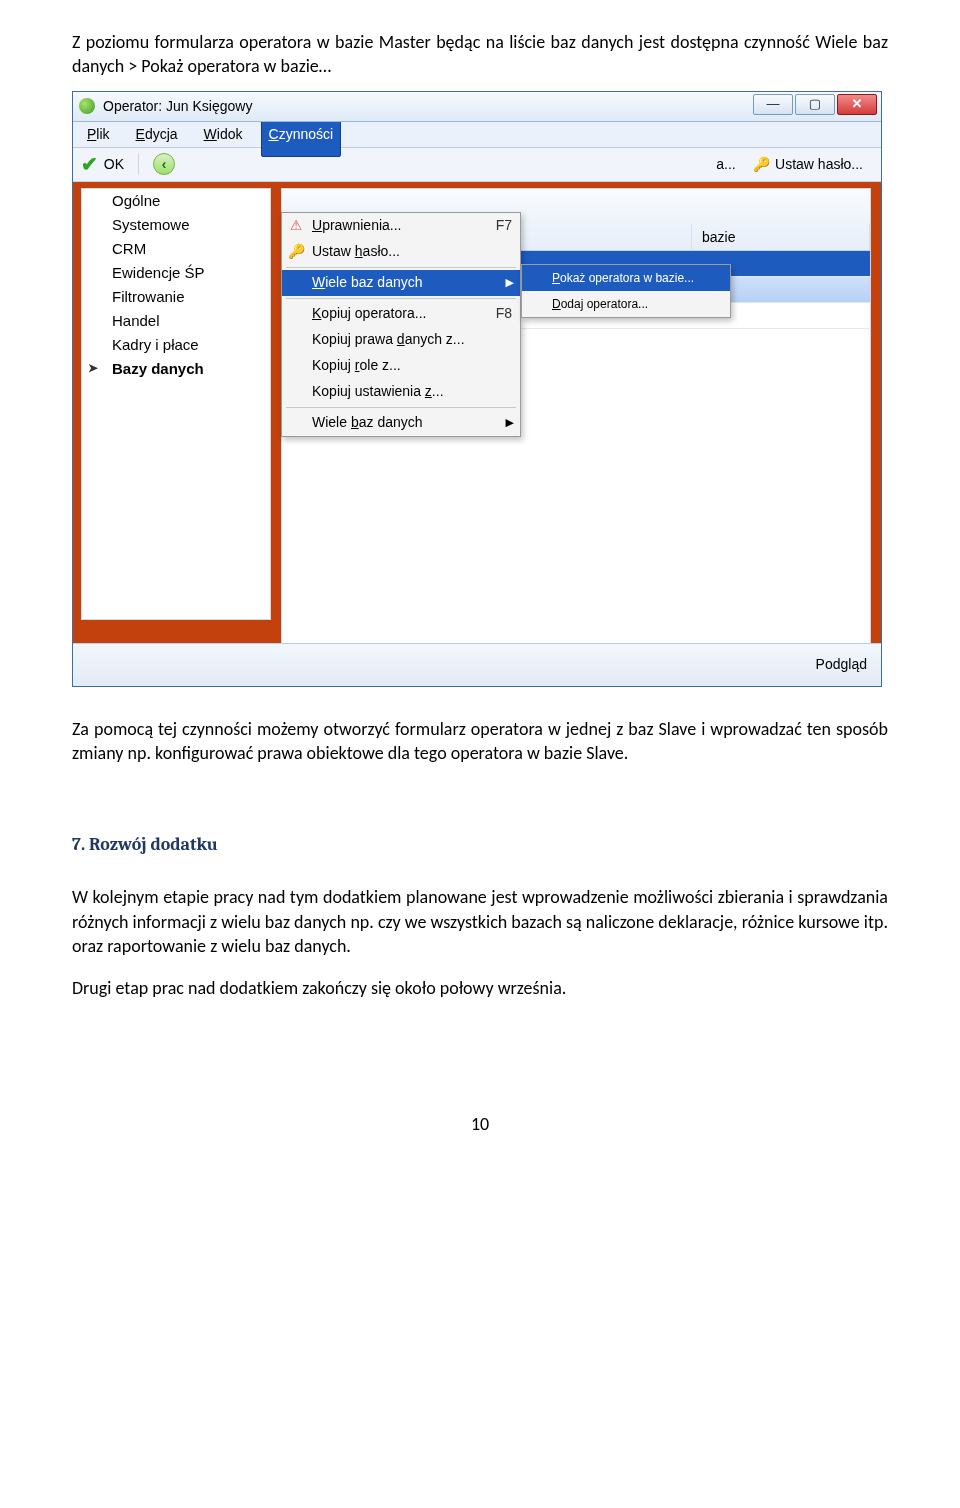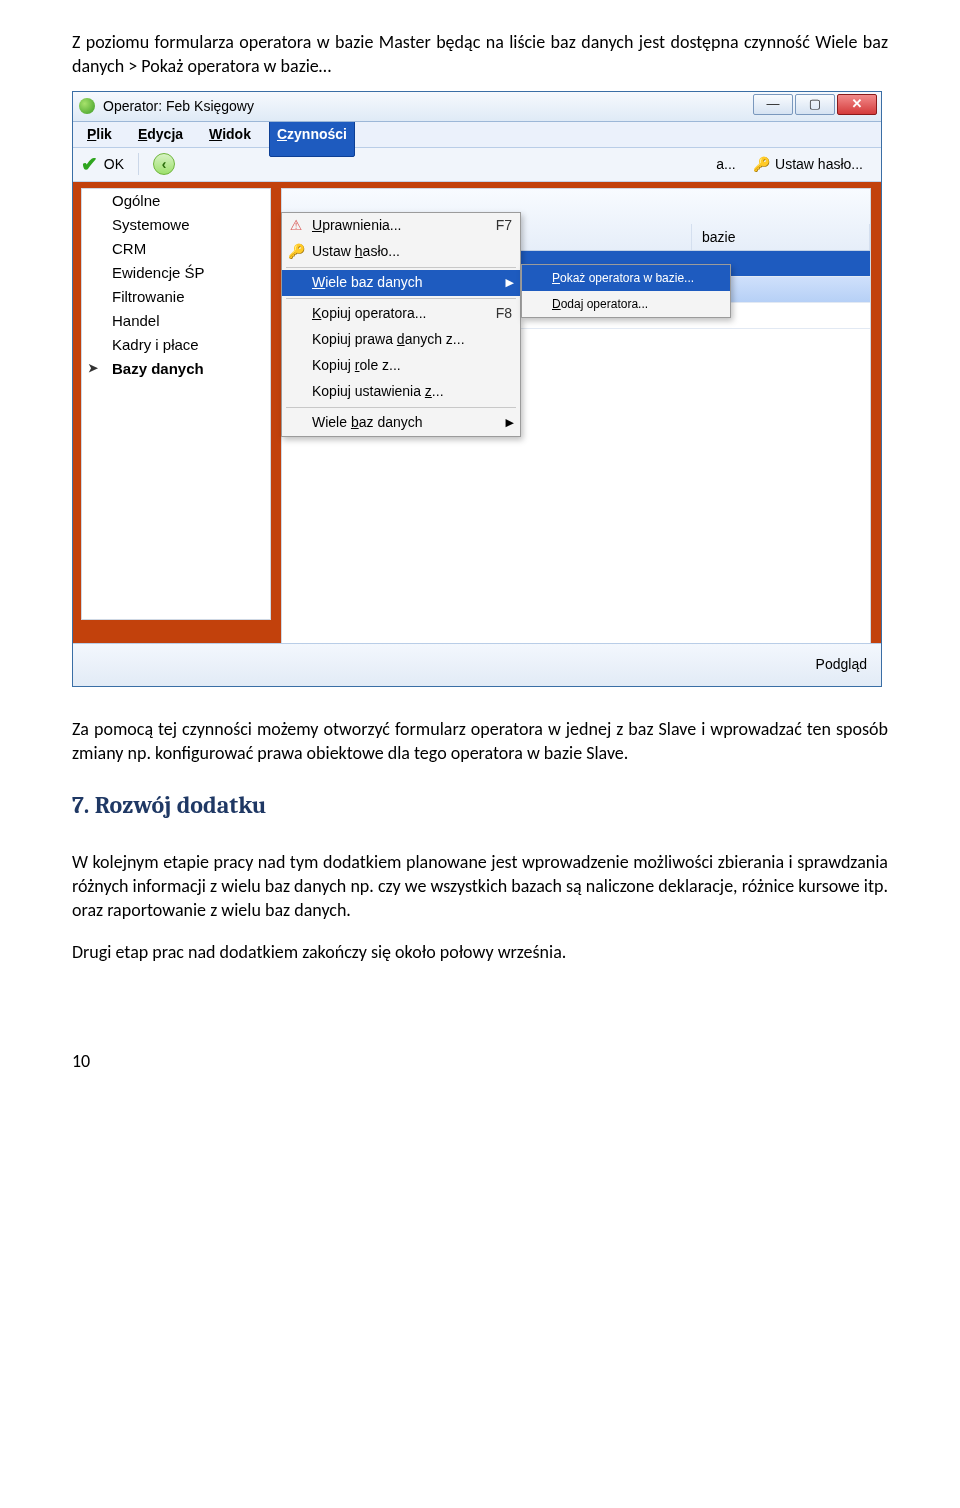--- a/index.html
+++ b/index.html
@@ -13,22 +13,22 @@
   .page {
     padding: 30px 72px 40px 72px;
     font-size: 18px;
     line-height: 1.35;
   }
   .body-text { text-align: justify; margin: 0 0 18px 0; }
   .body-text.last-before-fig { margin-bottom: 12px; }
   .heading {
     color: #1f3864;
     font-family: "Cambria", Georgia, serif;
-    font-size: 24px;
-    margin: 24px 0 28px 0;
+    font-size: 18px;
+    margin: 68px 0 28px 0;
     font-weight: bold;
   }
 
   
   .app-window {
     width: 810px;
     margin: 0 0 30px 0;
     background: #fff;
     border: 1px solid #3a6ea5;
     position: relative;
@@ -48,21 +48,21 @@
     margin-right: 8px;
   }
   .titlebar .title { font-size: 14px; color: #000; }
   .winbtns { position:absolute; right:4px; top:2px; display:flex; gap:2px; }
   .winbtn { width:40px; height:21px; background:linear-gradient(#f9fbfe,#d6e3f2); border:1px solid #7a98bd; border-radius:2px; display:flex; align-items:center; justify-content:center; font-size:13px; color:#222;}
   .winbtn.close { background:linear-gradient(#f28b8b,#d43b3b); color:#fff; font-weight:bold; border-color:#8a1a1a;}
   .menubar {
     height: 26px; background:#ebf1fb; border-bottom:1px solid #b9cde7;
     display:flex; align-items:center; padding-left:6px; font-size:14px; gap:10px;
   }
-  .menubar .mi { padding:3px 8px; cursor:default;font-weight:bold;}
+  .menubar .mi { padding:3px 8px; cursor:default;}
   .menubar .mi.active { background:#1e5bbf; color:#fff; border:1px solid #0d3f95; border-radius:2px; padding:12px 7px;}
   .u { text-decoration: underline; }
 
   .toolbar { height:34px; background:#f1f5fb; border-bottom:1px solid #c4d4ea; display:flex; align-items:center; padding-left:8px; font-size:14px; gap:14px;}
   .ok-btn { display:flex; align-items:center; gap:6px;}
   .ok-check { color:#2fa51f; font-size:20px; font-weight:bold;}
   .tb-back { width:22px; height:22px; border-radius:50%; background:linear-gradient(#d7f2c4,#9de06c); display:flex; align-items:center; justify-content:center; color:#2b6e0d; font-weight:bold; border:1px solid #6fb53c;}
   .tb-right { margin-left:auto; padding-right:18px; display:flex; align-items:center; gap:18px;}
   .key-icon { color:#c9a700; font-size:14px;}
 
@@ -91,32 +91,32 @@
   .dropdown .sep { height:1px; background:#c8c8c8; margin:2px 4px;}
   .dropdown .shortcut { margin-left:auto; color:#333;}
   .dropdown .ico { position:absolute; left:6px; width:16px; text-align:center;}
   .dropdown .arrow { position:absolute; right:6px; font-size:11px;}
   .dropdown .arrow.hi { color:#fff;}
 
   .submenu { position:absolute; left:448px; top:82px; width:210px; background:#f4f4f4; border:1px solid #9b9b9b; box-shadow:2px 3px 6px rgba(0,0,0,.25); font-size:12px;}
   .submenu .drow { display:flex; align-items:center; height:26px; padding:0 8px 0 30px;}
   .submenu .drow.hi { background:#1e5bbf; color:#fff;}
 
-  .page-num { text-align:left; font-size:18px; margin-top:84px;}
+  .page-num { text-align:center; font-size:18px; margin-top:111px;}
 </style>
 </head>
 <body>
 
 <div class="page">
   <p class="body-text last-before-fig">Z poziomu formularza operatora w bazie Master będąc na liście baz danych jest dostępna czynność Wiele baz danych &gt; Pokaż operatora w bazie…</p>
 
   <div class="app-window">
     <div class="titlebar">
       <span class="circle-icon"></span>
-      <span class="title">Operator: Feb Księgowy</span>
+      <span class="title">Operator: Jun Księgowy</span>
       <div class="winbtns">
         <div class="winbtn">—</div>
         <div class="winbtn">▢</div>
         <div class="winbtn close">✕</div>
       </div>
     </div>
 
     <div class="menubar">
       <div class="mi"><span class="u">P</span><span></span>lik</div>
       <div class="mi"><span class="u">E</span>dycja</div>

